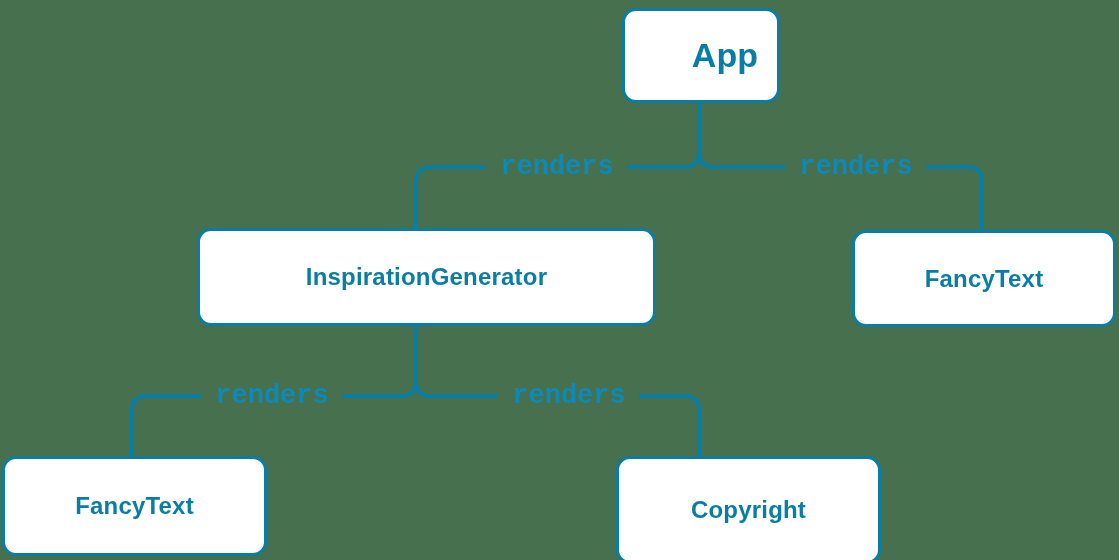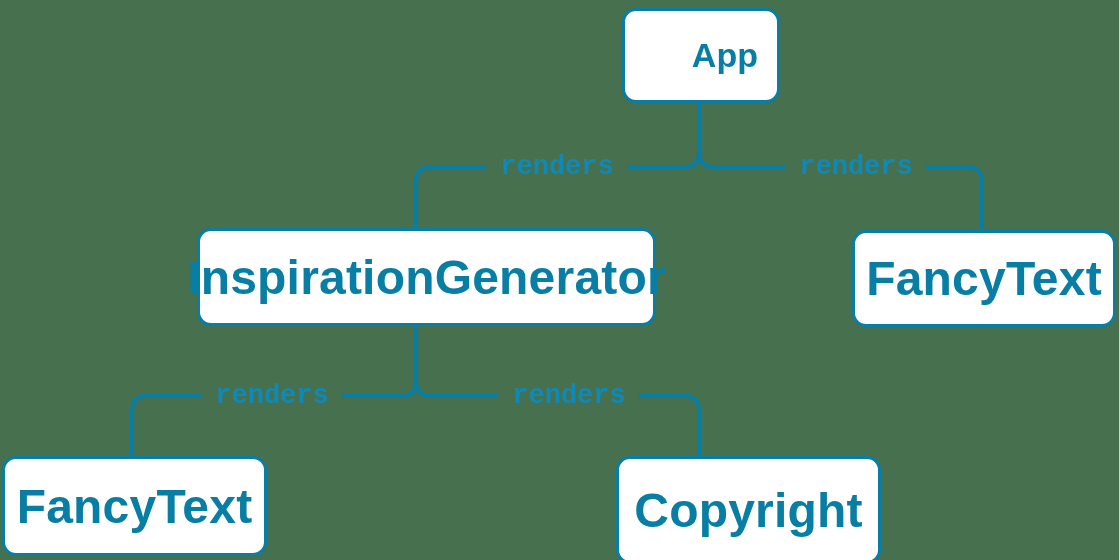--- a/index.html
+++ b/index.html
@@ -34,21 +34,21 @@
   .node{
     position:absolute;
     box-sizing:border-box;
     background:var(--box-fill);
     border:3px solid var(--line);
     border-radius:14px;
     display:flex;
     align-items:center;
     justify-content:center;
     color:var(--node-text);
-    font-size:48px;
+    font-size:24px;
     font-weight:600;
     letter-spacing:0.2px;
     white-space:nowrap;
   }
   .node-app        {left:622px; top:8px;   width:158px; height:95px; font-size:34px;padding-left:48px;}
   .node-inspiration{left:197px; top:228px; width:459px; height:98px;}
   .node-fancy-top  {left:852px; top:230px; width:264px; height:97px;}
   .node-fancy-bot  {left:2px;   top:456px; width:265px; height:100px;}
   .node-copyright  {left:568px; top:456px; width:265px; height:108px;margin-left:48px;}
   .edge-label{

